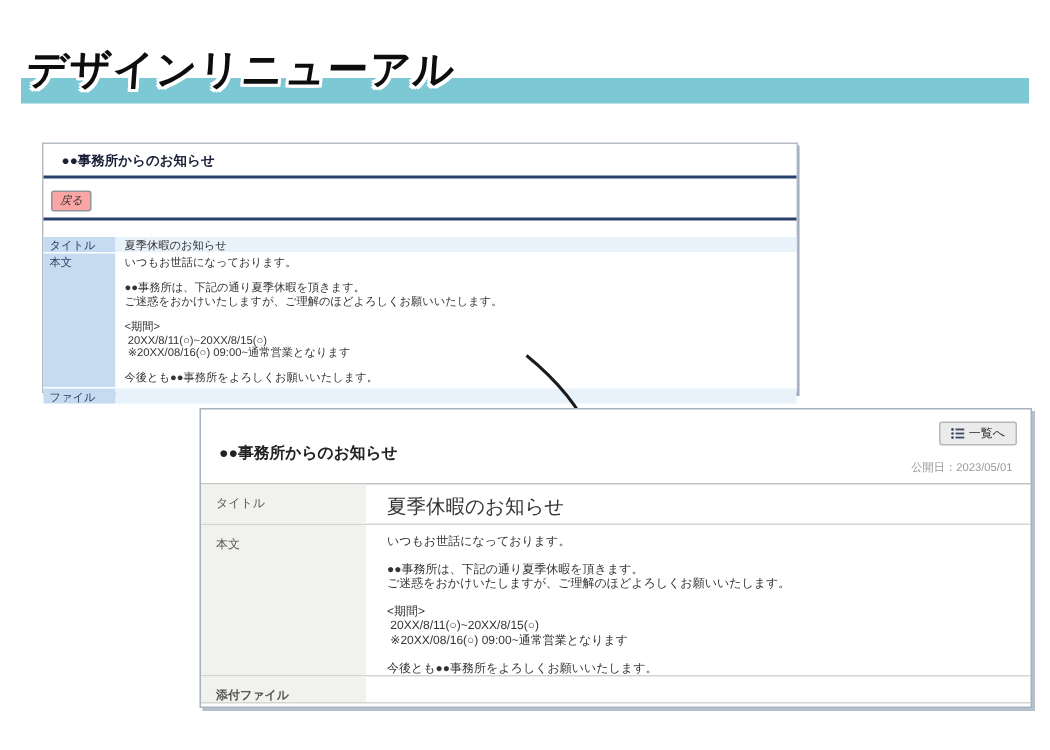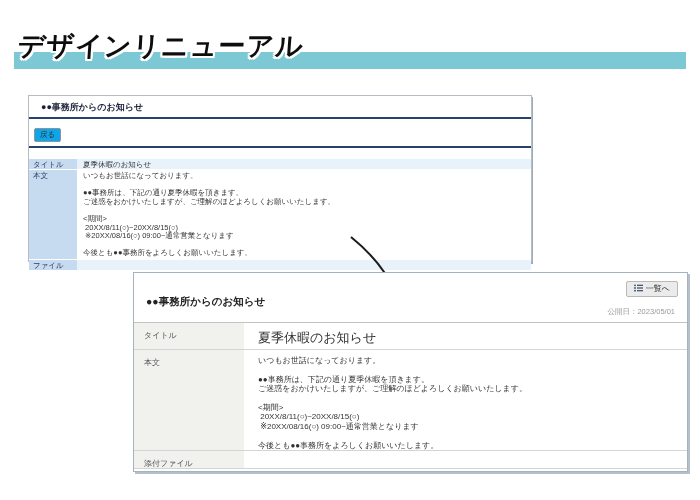--- a/index.html
+++ b/index.html
@@ -16,52 +16,52 @@
                 -2px 0 0 #fff, 2px 0 0 #fff, 0 -2px 0 #fff, 0 2px 0 #fff;
   }
 
   
   .old-panel { position:absolute; left:28px; top:95px; width:504px; height:167px;
     background:#fff; border:1px solid #b6bcc4; box-shadow:1px 2px 0 #9fabbc; }
   .op-header { padding:5px 12px 3px 12px; font-size:9px; font-weight:bold; color:#1a2038;
     border-bottom:2px solid #27416b; }
   .op-toolbar { padding:4px 5px; border-bottom:2px solid #27416b; }
   .op-back-btn { display:inline-block; font-size:7.5px; line-height:10px; padding:1px 5px;
-    background:#0ea5e9; border:1px solid #8f949b; border-radius:2px; color:#333; cursor:pointer; }
+    background:#fca5a5; border:1px solid #8f949b; border-radius:2px; color:#333; cursor:pointer;font-style:italic; }
   .op-table { margin-top:10px; }
   .op-row { display:flex; border-top:1px solid #fff; }
   .op-label { width:48px; flex-shrink:0; background:#c6dbef; color:#2a3c62;
     font-size:7.5px; line-height:9px; padding:1px 4px; }
   .op-value-lite { flex:1; background:#e8f2fb; font-size:7.5px; line-height:9px; padding:1px 6px; color:#333; }
   .op-value-body { flex:1; background:#fff; font-size:7.5px; padding:2px 6px; color:#333; }
   .op-line { min-height:8.6px; line-height:8.6px; white-space:pre; }
   .op-row-title  { height:11px; }
   .op-row-body   { height:90px; }
   .op-row-file   { height:11px;justify-content:flex-end; }
 
   
   .arrow-overlay { position:absolute; left:0; top:0; width:700px; height:500px; pointer-events:none; }
 
   
   .new-panel { position:absolute; left:133px; top:272px; width:555px; height:200px;
     background:#fff; border:1px solid #a7b2bf; box-shadow:2px 2px 0 #b4c0cb; }
-  .np-list-btn { position:absolute; top:8px; right:9px; display:flex; gap:3px;
+  .np-list-btn { position:absolute; top:8px; right:9px; display:flex; align-items:center; gap:3px;
     font-size:8px; line-height:10px; padding:2px 7px; background:#ebebeb;
     border:1px solid #b8b8b8; border-radius:2px; color:#222; cursor:pointer;margin-left:20px; }
   .np-header { position:absolute; left:12px; top:22px; font-size:10.5px; font-weight:bold; color:#222; }
   .np-date { position:absolute; right:12px; top:34px; font-size:7.5px; color:#999; }
   .np-table { position:absolute; left:0; right:0; top:49px; border-top:1px solid #c3c3c3; }
   .np-row { display:flex; border-bottom:1px solid #d4d4d4; }
   .np-label { width:110px; flex-shrink:0; background:#f1f1ee; font-size:8px; color:#555; padding:7px 0 0 10px; }
   .np-row-title { height:27px; }
   .np-title-value { flex:1; font-size:13px; color:#333; padding:6px 0 0 14px; }
   .np-row-body { height:101px; }
   .np-body-value { flex:1; font-size:8px; color:#333; padding:6px 0 0 14px; }
   .np-line { min-height:9.4px; line-height:9.4px; white-space:pre; }
-  .np-row-attach { height:18px; }
+  .np-row-attach { height:18px;font-weight:bold; }
   .np-attach-value { flex:1; }
 </style>
 </head>
 <body>
 
 <div id="slide">
 
   <div class="title-accent-bar" style="background: rgb(124, 200, 213);"></div>
   <h1 class="slide-title">デザインリニューアル</h1>
 

